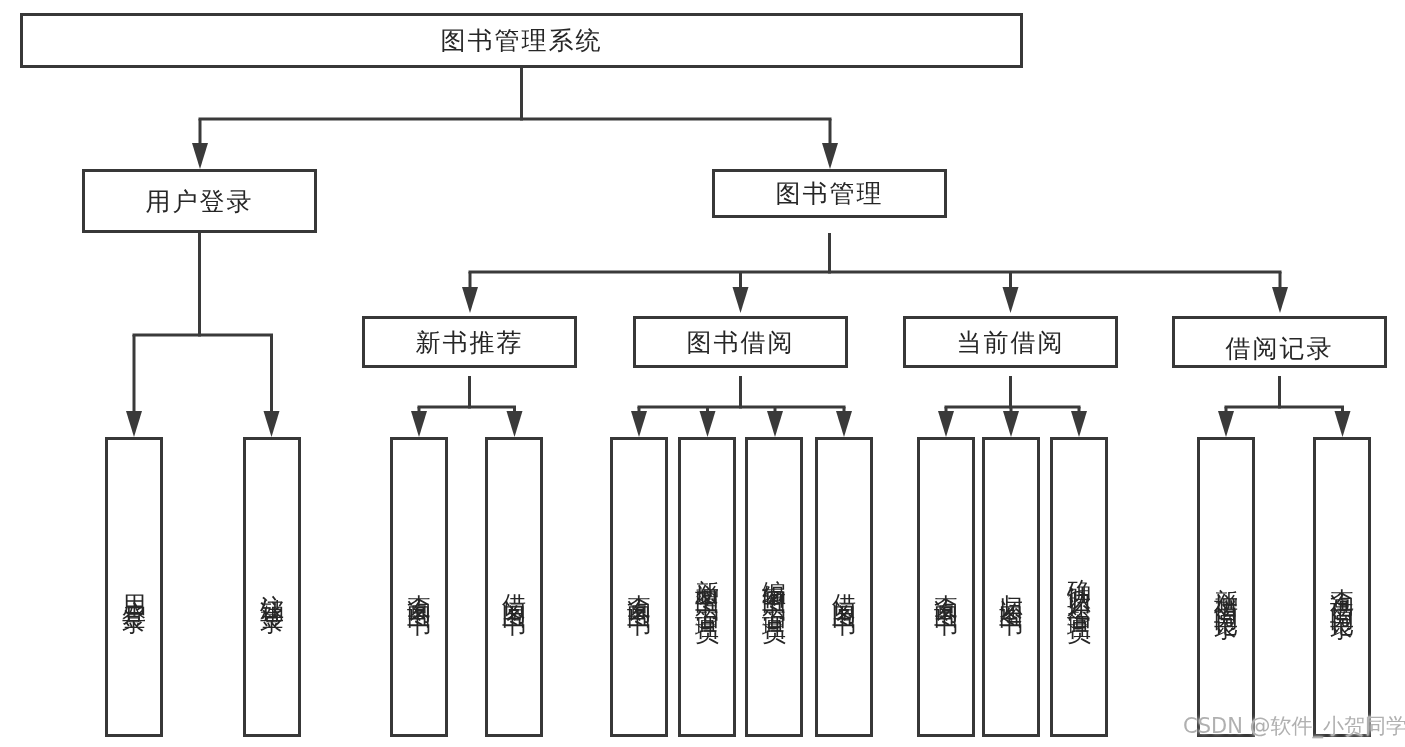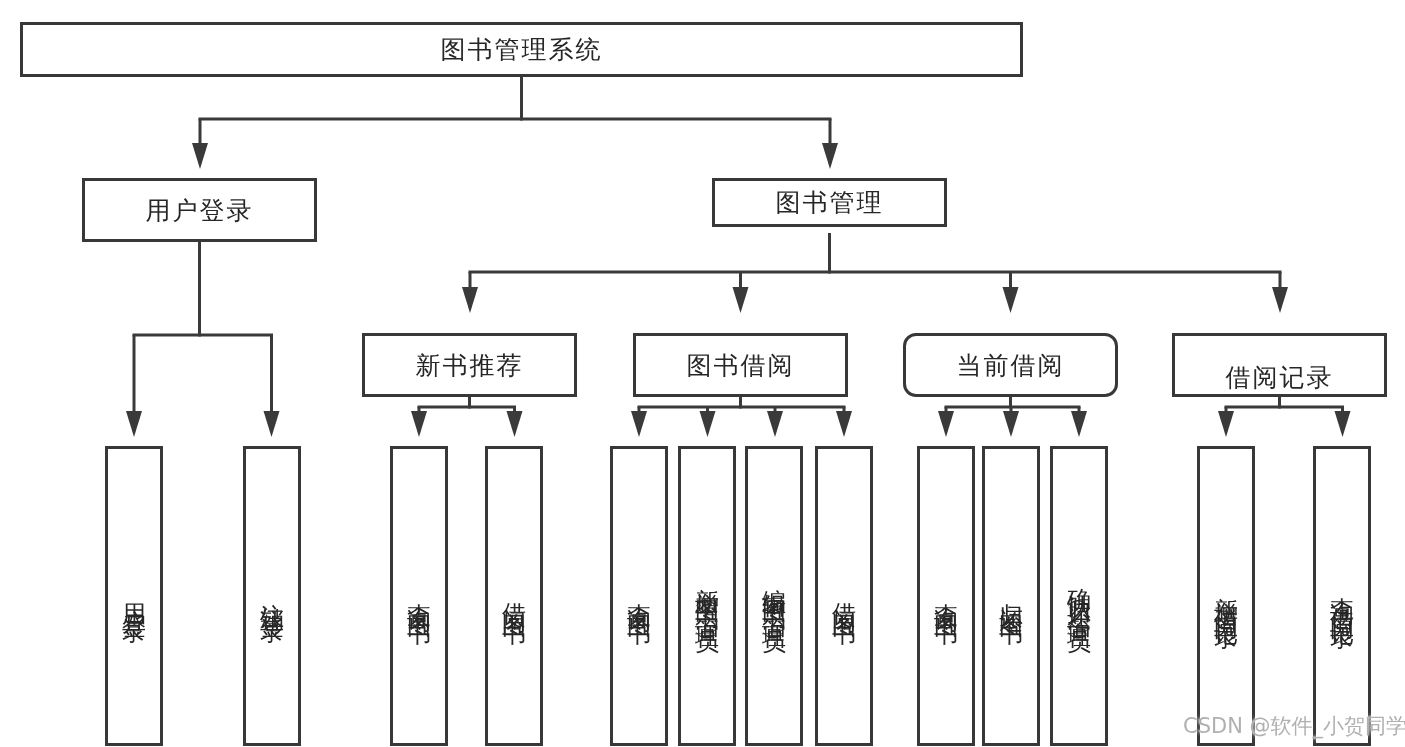--- a/index.html
+++ b/index.html
@@ -21,34 +21,33 @@
   }
   .node {
     position: absolute;
     box-sizing: border-box;
     border: 3px solid #383838;
     background: #ffffff;
     display: flex;
     align-items: center;
     justify-content: center;
     z-index: 2;
-    margin-top: 9px;
   }
   .hlabel {
     font-size: 25px;
     letter-spacing: 2px;
     white-space: nowrap;
   }
   .root-node  { left: 20px;  top: 13px;  width: 1003px; height: 55px; }
   .l2-a { left: 82px;  top: 169px; width: 235px; height: 64px; }
   .l2-b { left: 712px; top: 169px; width: 235px; height: 49px; }
-  .l3   { top: 324px; width: 215px; height: 64px; }
+  .l3   { top: 316px; width: 215px; height: 52px; }
   .l3-a { left: 362px; }
   .l3-b { left: 633px; text-align: right; }
-  .l3-c { left: 903px; border-radius: 13px; }
+  .l3-c { left: 903px; }
   .l3-d { left: 1172px; align-items: flex-end; }
   .leaf {
     top: 437px;
     width: 58px;
     height: 300px;
   }
   .vlabel {
     writing-mode: vertical-rl;
     text-orientation: mixed;
     font-size: 24px;

